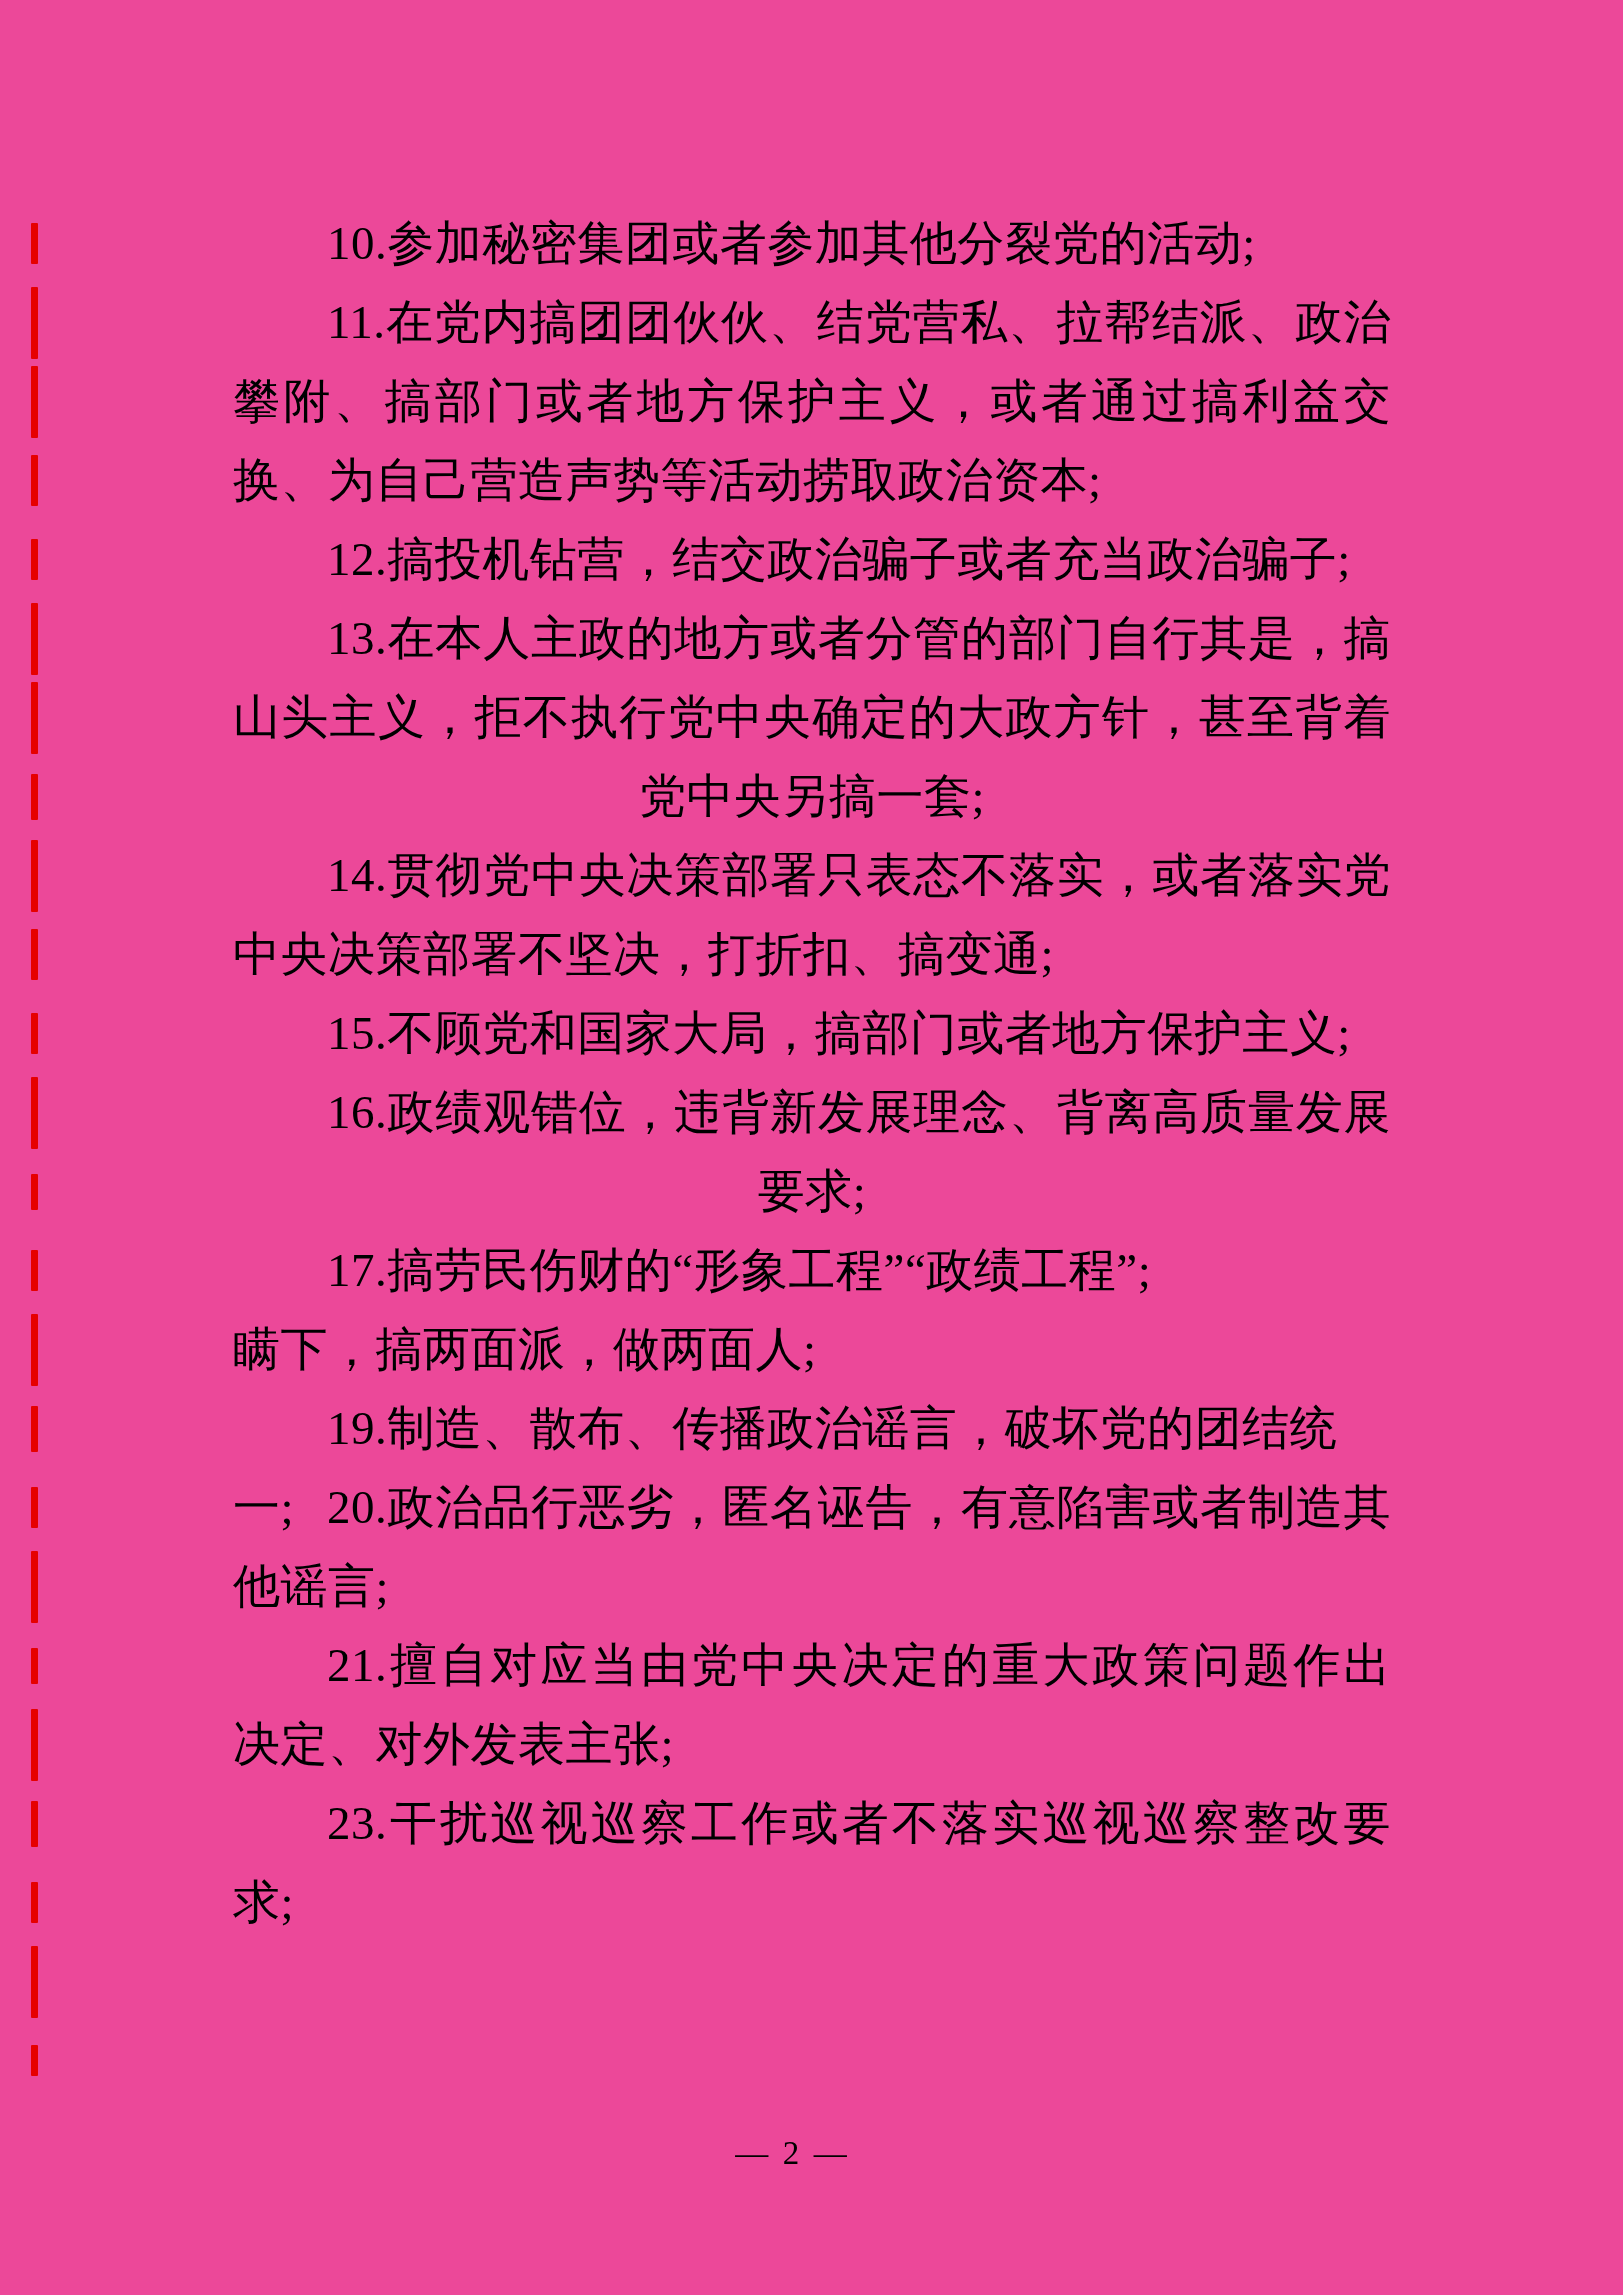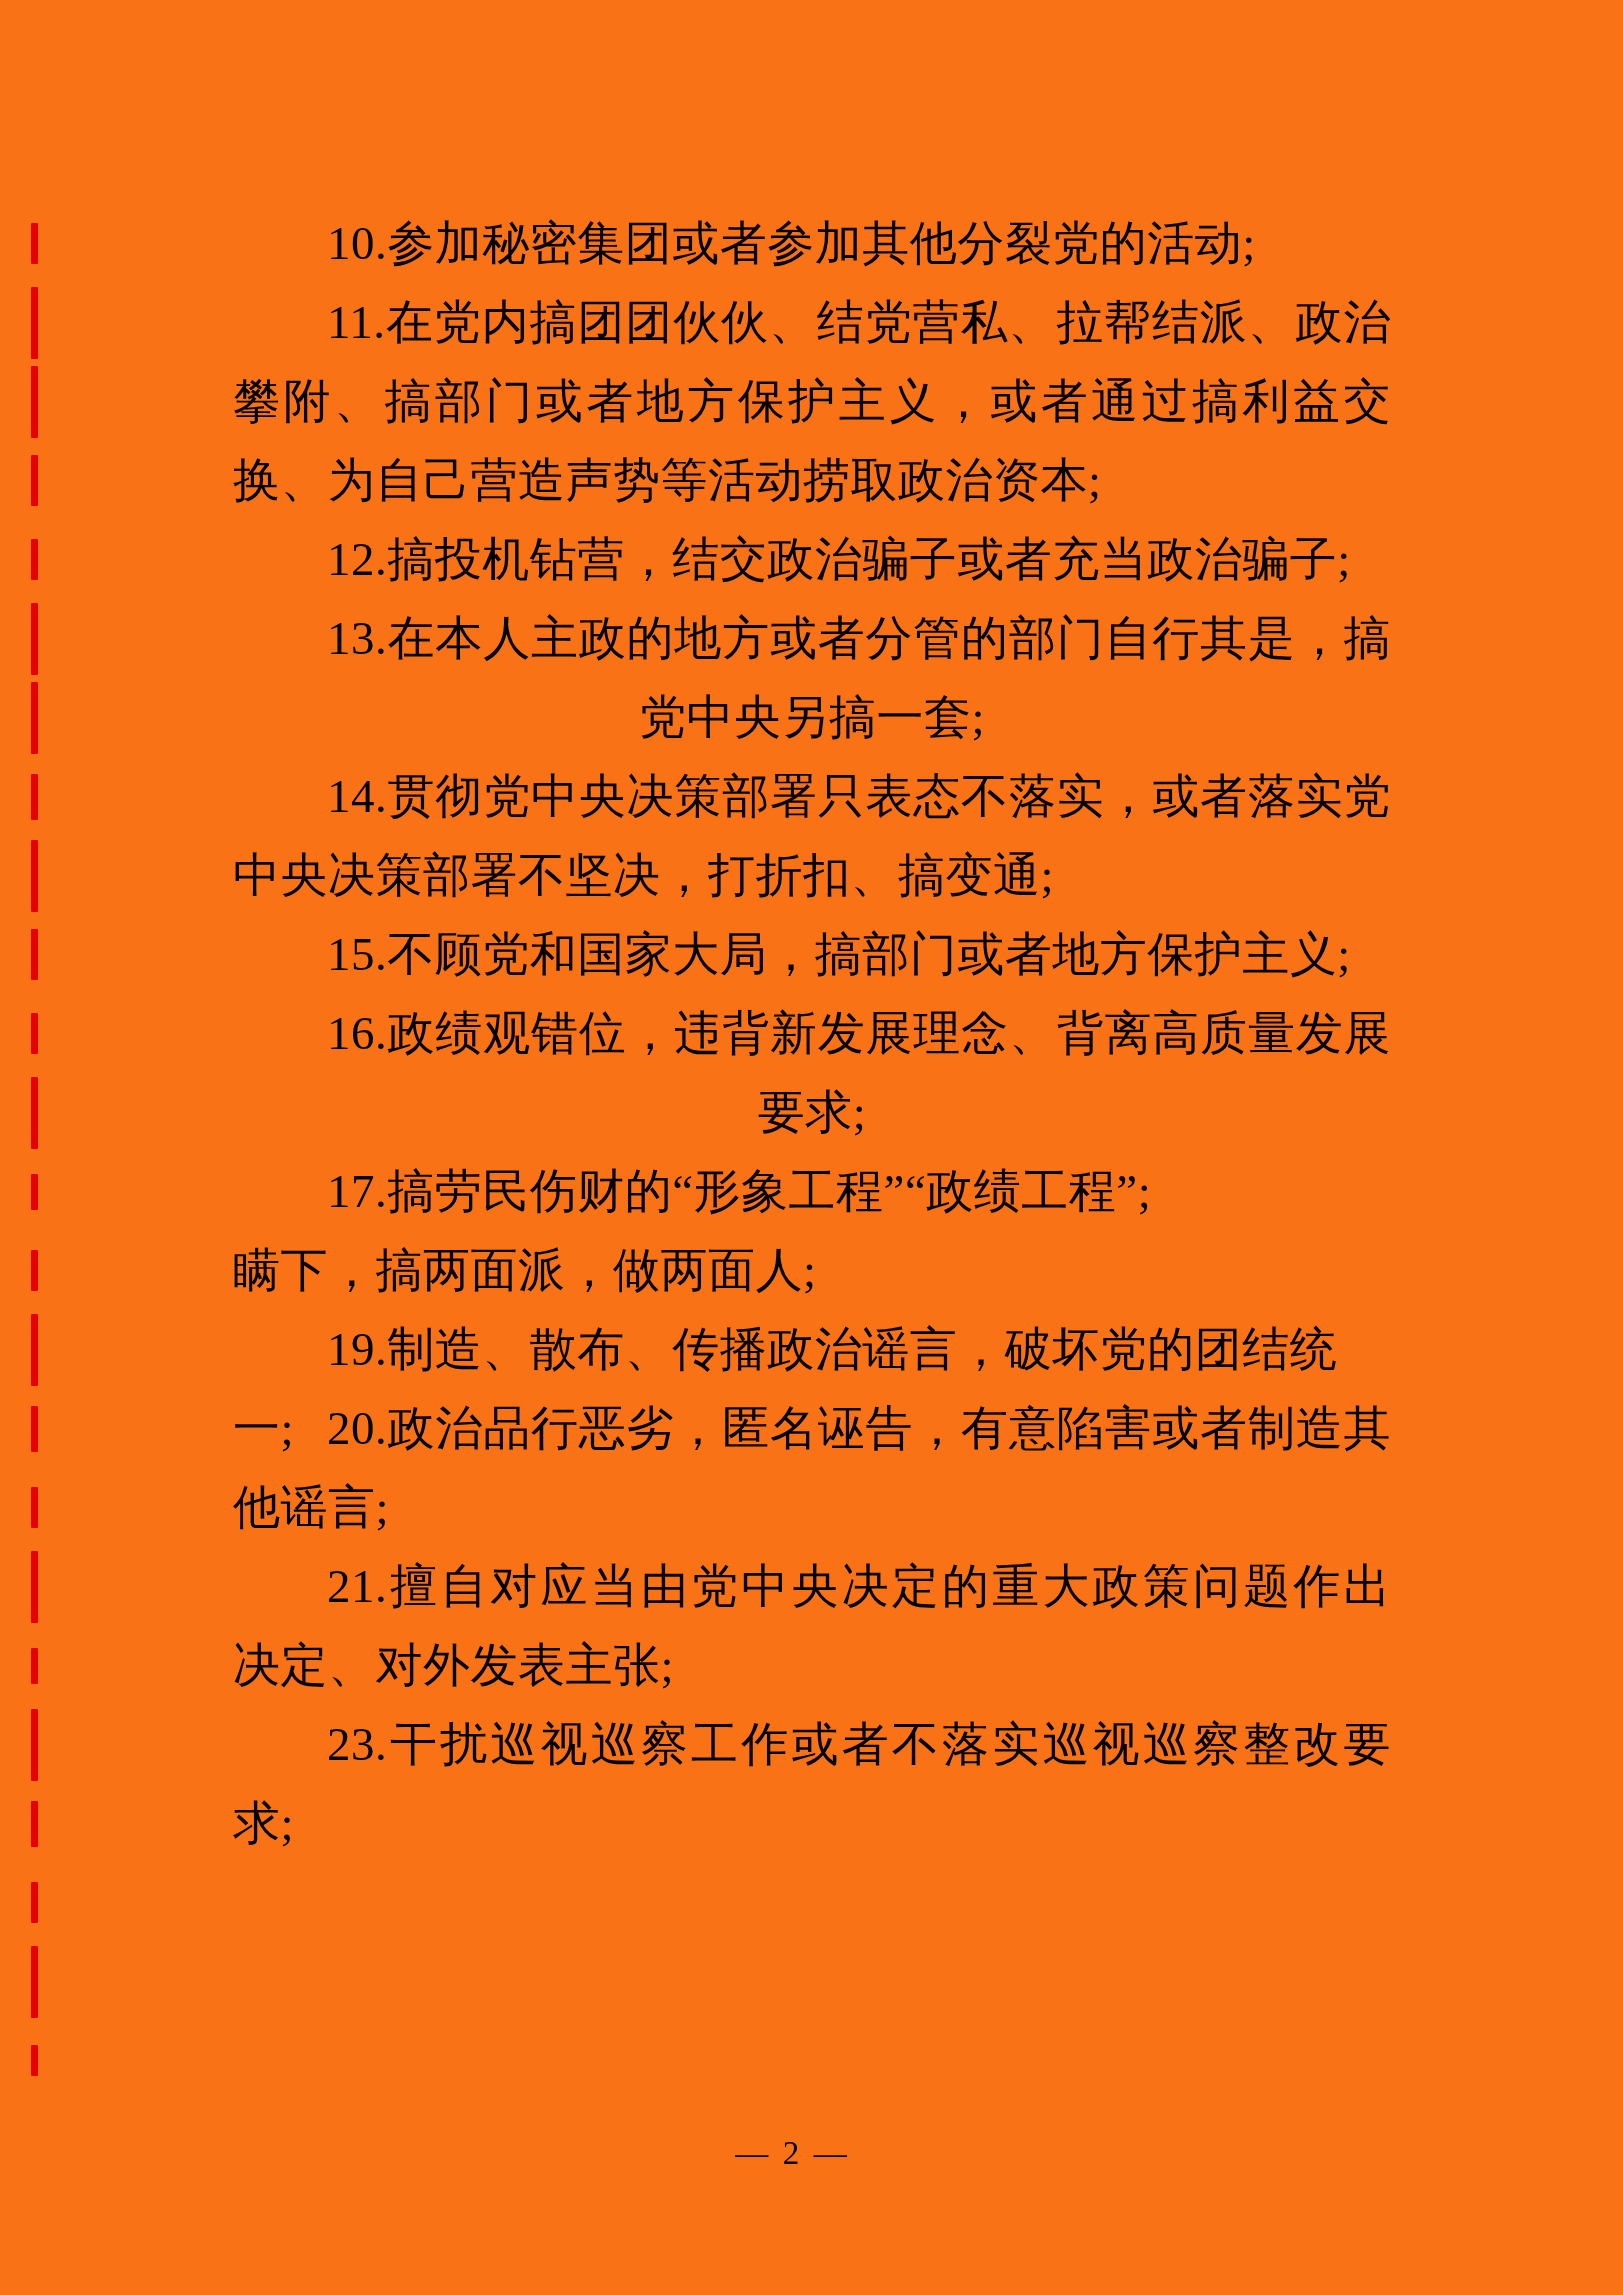--- a/index.html
+++ b/index.html
@@ -4,21 +4,21 @@
 <style>
   html, body {
     margin: 0;
     padding: 0;
     background: #ffffff;
   }
   .page {
     position: relative;
     width: 1623px;
     height: 2295px;
-    background: #f97316;
+    background: #ec4899;
     overflow: hidden;
     font-family: "Liberation Serif", serif;
   }
   #bars {
     position: absolute;
     left: 31px;
     top: 204px;
     width: 8.2px;
   }
   .bar-slot {
@@ -143,20 +143,21 @@
         <div class="bar" style="height: 31px; background: rgb(230, 0, 0);"></div>
       </div>
     </div>
   <div id="lines">
       <div class="line indent" style="color: rgb(0, 0, 0);">10.参加秘密集团或者参加其他分裂党的活动;</div>
       <div class="line indent just" style="color: rgb(0, 0, 0);">11.在党内搞团团伙伙、结党营私、拉帮结派、政治</div>
       <div class="line just" style="color: rgb(0, 0, 0);">攀附、搞部门或者地方保护主义，或者通过搞利益交</div>
       <div class="line" style="color: rgb(0, 0, 0);">换、为自己营造声势等活动捞取政治资本;</div>
       <div class="line indent" style="color: rgb(0, 0, 0);">12.搞投机钻营，结交政治骗子或者充当政治骗子;</div>
       <div class="line indent just" style="color: rgb(0, 0, 0);">13.在本人主政的地方或者分管的部门自行其是，搞</div>
+      <div class="line just" style="color: rgb(0, 0, 0);">山头主义，拒不执行党中央确定的大政方针，甚至背着</div>
       <div class="line" style="color: rgb(0, 0, 0); text-align: center;">党中央另搞一套;</div>
       <div class="line indent just" style="color: rgb(0, 0, 0);">14.贯彻党中央决策部署只表态不落实，或者落实党</div>
       <div class="line" style="color: rgb(0, 0, 0);">中央决策部署不坚决，打折扣、搞变通;</div>
       <div class="line indent" style="color: rgb(0, 0, 0);">15.不顾党和国家大局，搞部门或者地方保护主义;</div>
       <div class="line indent just" style="color: rgb(0, 0, 0);">16.政绩观错位，违背新发展理念、背离高质量发展</div>
       <div class="line" style="color: rgb(0, 0, 0); text-align: center;">要求;</div>
       <div class="line indent" style="color: rgb(0, 0, 0);">17.搞劳民伤财的“形象工程”“政绩工程”;</div>
       <div class="line" style="color: rgb(0, 0, 0);">瞒下，搞两面派，做两面人;</div>
       <div class="line indent" style="color: rgb(0, 0, 0);">19.制造、散布、传播政治谣言，破坏党的团结统一;</div>
       <div class="line indent just" style="color: rgb(0, 0, 0);">20.政治品行恶劣，匿名诬告，有意陷害或者制造其</div>

